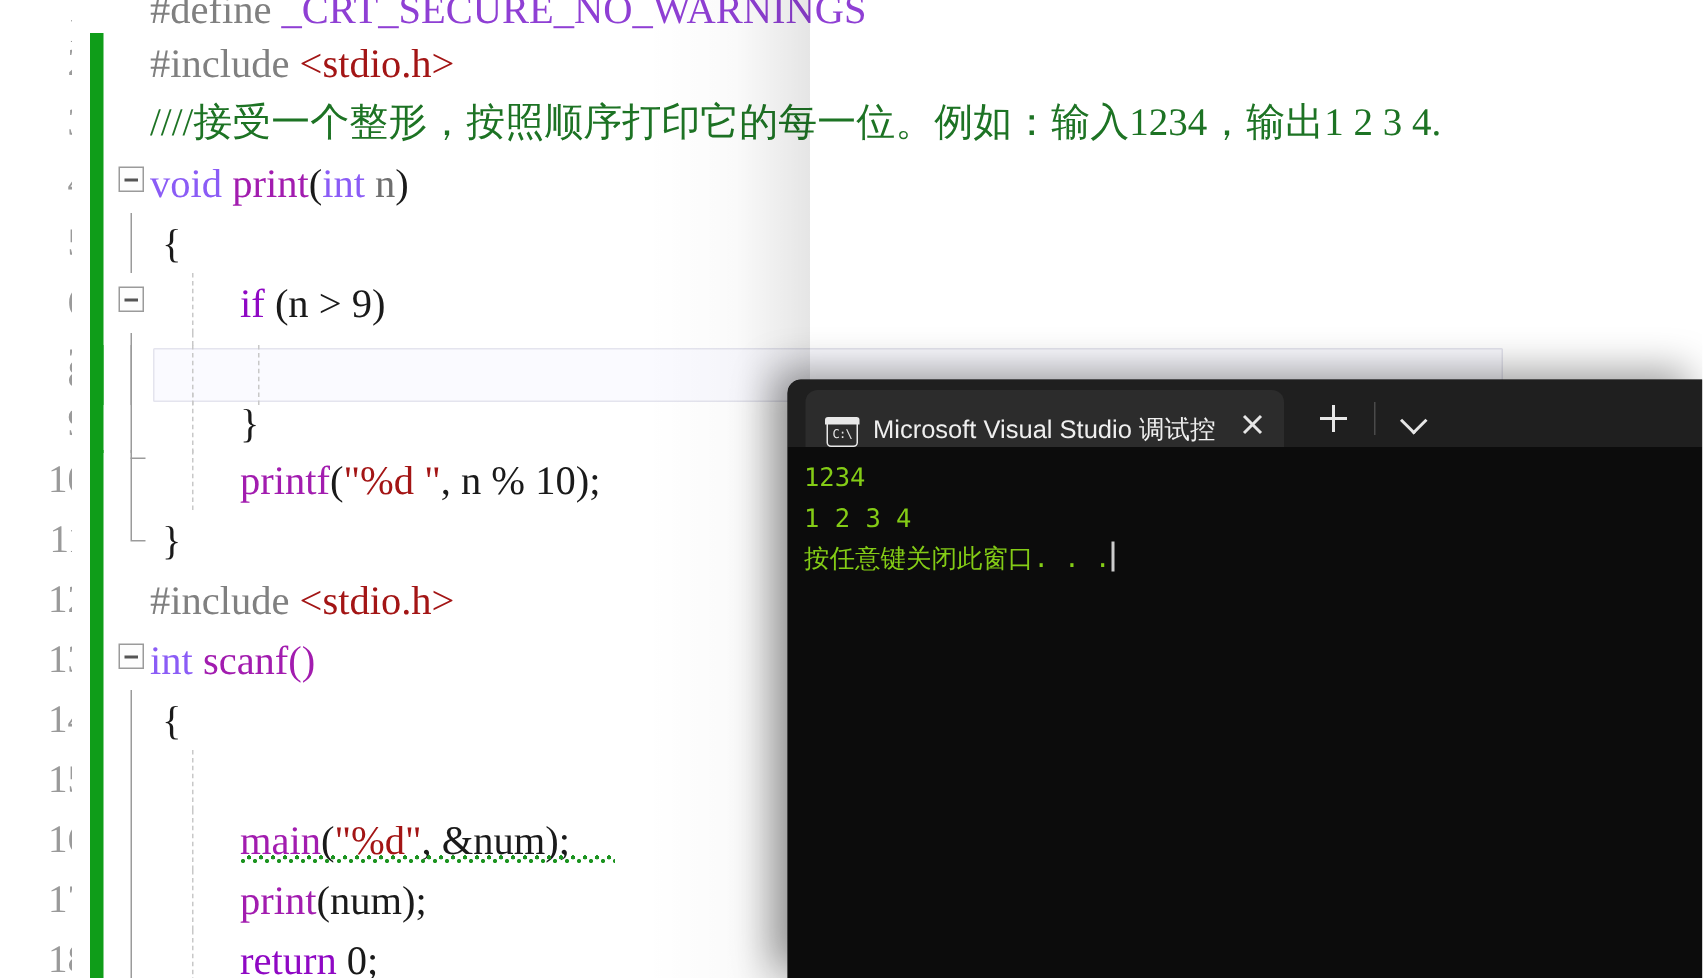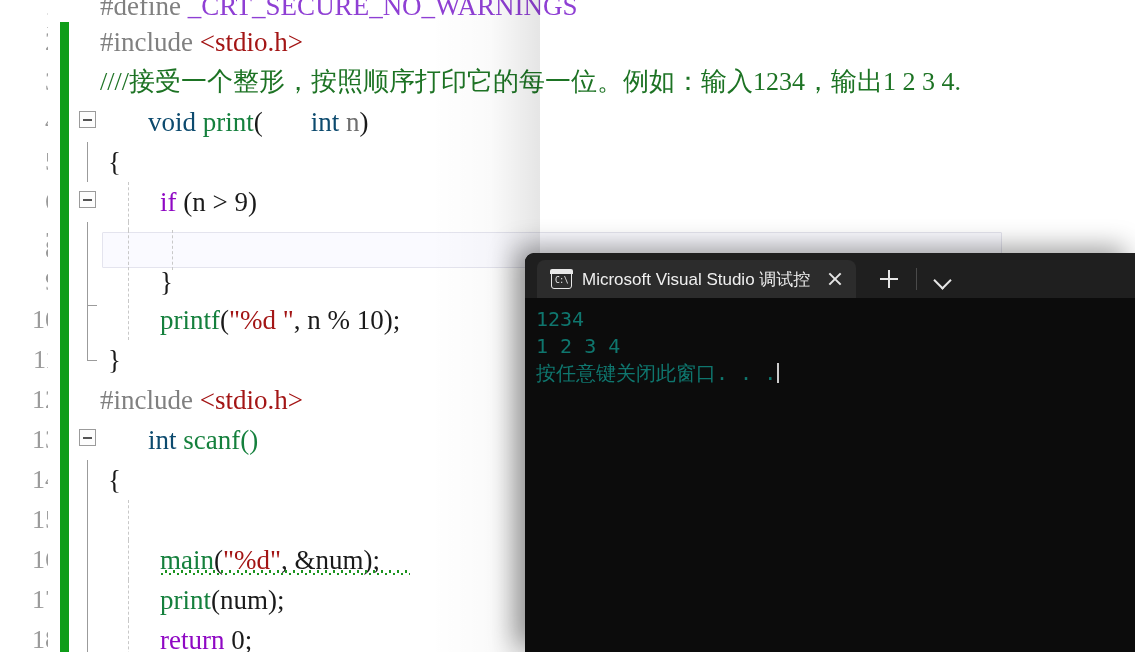--- a/index.html
+++ b/index.html
@@ -124,23 +124,23 @@
     position: absolute;
     left: 102px; top: 2px;
     width: 900px; height: 36px;
     border: 1.5px solid #e4e4ee;
     background: #fafaff;
     border-radius: 1px;
     pointer-events: none;
   }
 
   
-  .t-kw   { color: #0c4a6e; margin-left: 48px; }
+  .t-kw   { color: #8b5cf6; }
   .t-kw2  { color: #8f08c4; }
-  .t-fn   { color: #15803d; }
+  .t-fn   { color: #a21caf; }
   .t-str  { color: #a31515; }
   .t-cmt  { color: #1d7324; }
   .t-pre  { color: #808080; }
   .t-mac  { color: #8f3fd4; }
   .t-var  { color: #6f6f6f; }
   .t-plain{ color: #1a1a1a; }
   .t-inc  { color: #a31515; }
 
   .squiggle {
     position: absolute;
@@ -184,21 +184,21 @@
   .term-tab {
     position: relative;
     margin-left: 12px;
     height: 38px;
     min-width: 300px;
     padding: 0 6px 0 14px;
     background: #2c2c2c;
     border-top-left-radius: 8px;
     border-top-right-radius: 8px;
     display: flex;
-    align-items: center;
+    align-items: flex-end;
     gap: 10px;
   }
 
   .term-tab-icon {
     width: 21px; height: 19px;
     border: 1.8px solid #e8e8e8;
     border-radius: 3px;
     position: relative;
     flex: 0 0 auto;
     background: #2c2c2c;
@@ -291,23 +291,23 @@
   #term-body {
     position: absolute;
     left: 0; top: 45px;
     right: 0; bottom: 0;
     background: #0c0c0c;
     padding: 8px 0 0 11px;
   }
 
   .term-line {
     font-family: "DejaVu Sans Mono", monospace;
-    font-size: 20px;
+    font-size: 17px;
     line-height: 27px;
-    color: #0f766e;
+    color: #84cc16;
     white-space: pre;
   }
 
   .term-cursor {
     display: inline-block;
     width: 2px;
     height: 20px;
     background: #cccccc;
     vertical-align: -3px;
     margin-left: 1px;

